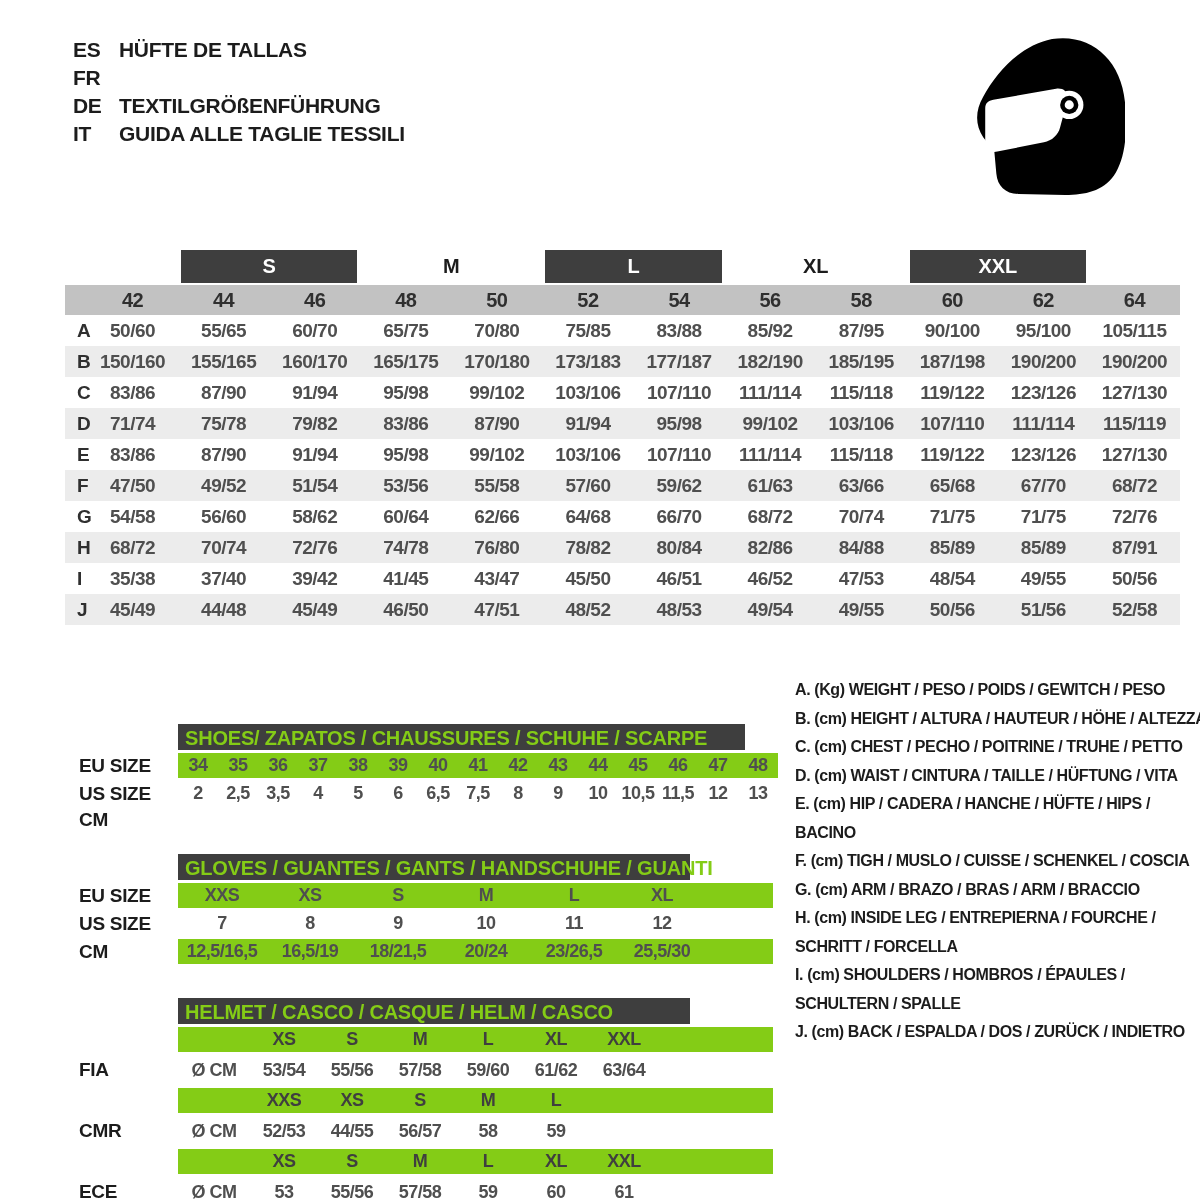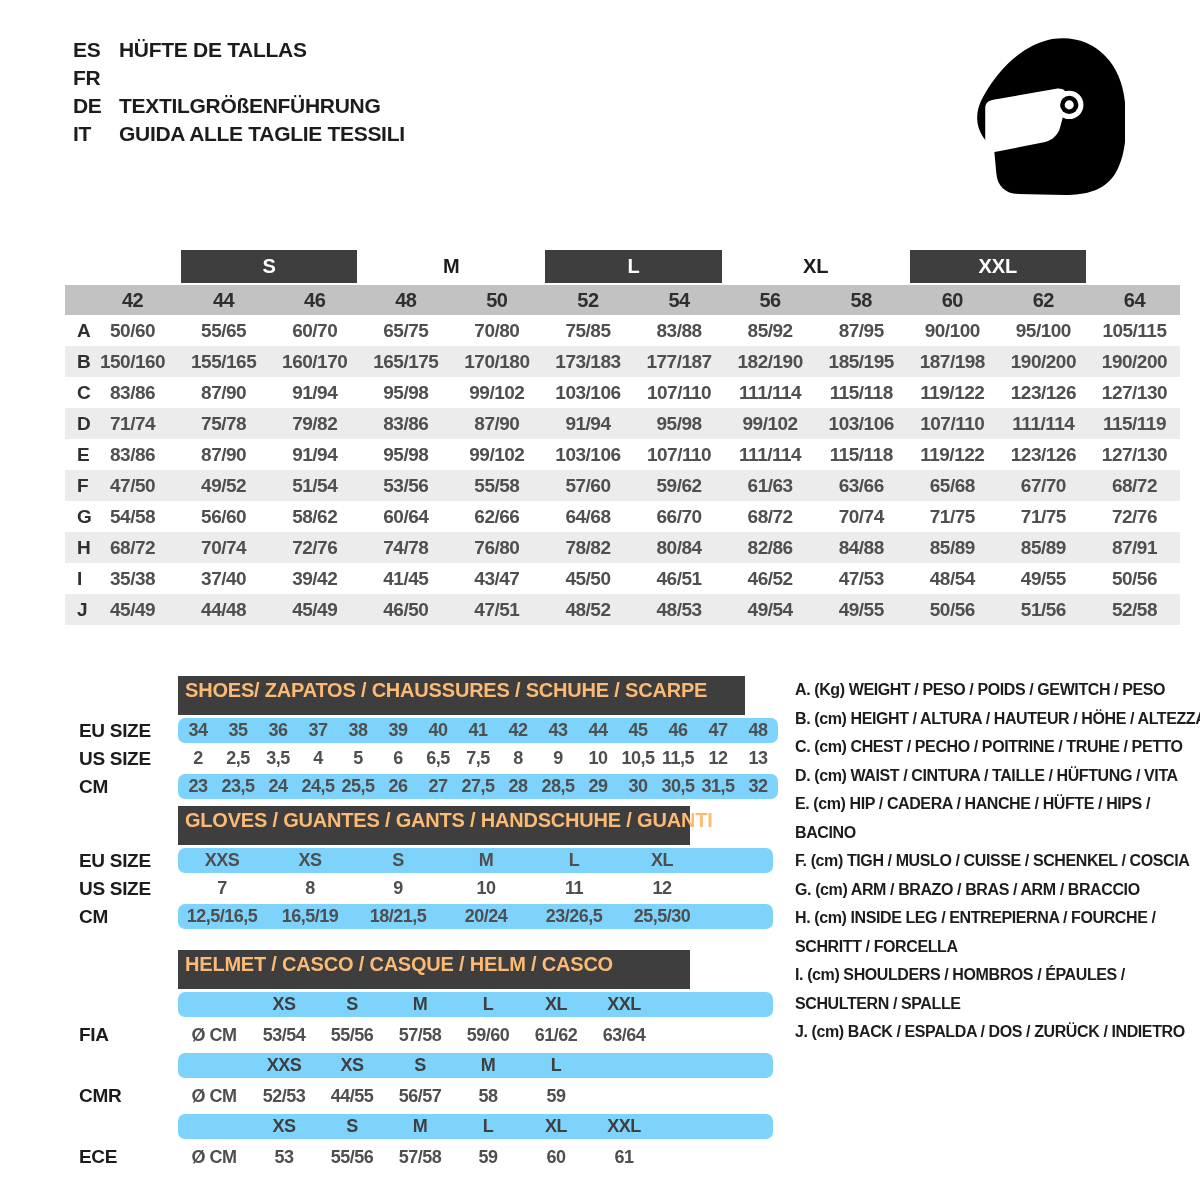--- a/index.html
+++ b/index.html
@@ -20,26 +20,26 @@
   .grow { height:35px; }
   .grp { grid-row:1; height:33px; line-height:33px; text-align:center; font-size:20px; margin:0 3px; color:#1c1c1c; }
   .grp.dark { background:#3e3e3e; color:#fff; }
   .numrow { background:#c2c2c2; height:30px; line-height:30px; text-align:center; font-size:20px; color:#2f2f2f; letter-spacing:-0.5px; }
   .drow { height:31px; line-height:31px; text-align:center; font-size:19px; color:#4f4f4f; letter-spacing:-0.5px; }
   .drow.alt { background:#ececec; }
   .dletter { text-align:left; padding-left:12px; color:#2f2f2f; }
 
   
   .mini { position:absolute; left:65px; font-weight:bold; }
-  .mbar { margin-left:113px; height:39px; line-height:29px; background:#3e3e3e; color:#fdba74;
-          font-size:20px; padding-left:7px; letter-spacing:-0.2px; margin-bottom:3px; white-space:nowrap; }
+  .mbar { margin-left:113px; height:26px; line-height:29px; background:#3e3e3e; color:#84cc16;
+          font-size:20px; padding-left:7px; letter-spacing:-0.2px; margin-bottom:3px; white-space:nowrap;margin-top:48px; }
   .mrow { display:flex; margin-bottom:3px;align-items:center; }
   .mlabel { width:113px; padding-left:14px; font-size:19px; color:#1c1c1c; align-self:center; letter-spacing:-0.3px; }
   .cells { display:grid; text-align:center; color:#4f4f4f; font-size:18px; letter-spacing:-0.5px; }
-  .stripe { background:#7dd3fc;border-radius:7px; }
+  .stripe { background:#84cc16; }
   .shoes .cells  { grid-template-columns:repeat(15, 40px); width:600px; height:25px; line-height:25px; }
   .gloves .cells { grid-template-columns:repeat(6, 88px);  width:595px; height:25px; line-height:25px; }
   .helm .cells   { grid-template-columns:72px repeat(6, 68px); width:595px; }
   .helm .srow .cells { height:25px; line-height:25px; color:#3f3f3f; }
   .helm .vrow .cells { height:30px; line-height:30px; }
   #shoesTable  { top:676px; }
   #glovesTable { top:806px; }
   #helmetTable { top:950px; }
 
   
@@ -290,37 +290,20 @@
           <div>9</div>
           <div>10</div>
           <div>10,5</div>
           <div>11,5</div>
           <div>12</div>
           <div>13</div>
         </div>
       </div>
       <div class="mrow">
         <div class="mlabel">CM</div>
-        <div class="cells stripe">
-          <div>23</div>
-          <div>23,5</div>
-          <div>24</div>
-          <div>24,5</div>
-          <div>25,5</div>
-          <div>26</div>
-          <div>27</div>
-          <div>27,5</div>
-          <div>28</div>
-          <div>28,5</div>
-          <div>29</div>
-          <div>30</div>
-          <div>30,5</div>
-          <div>31,5</div>
-          <div>32</div>
-        </div>
       </div>
     </div>
 </div>
 
 <div class="mini gloves" id="glovesTable">
   <div class="mbar" style="width:512px">GLOVES / GUANTES / GANTS / HANDSCHUHE / GUANTI</div>
   <div id="glovesRows">
       <div class="mrow">
         <div class="mlabel">EU SIZE</div>
         <div class="cells stripe">

